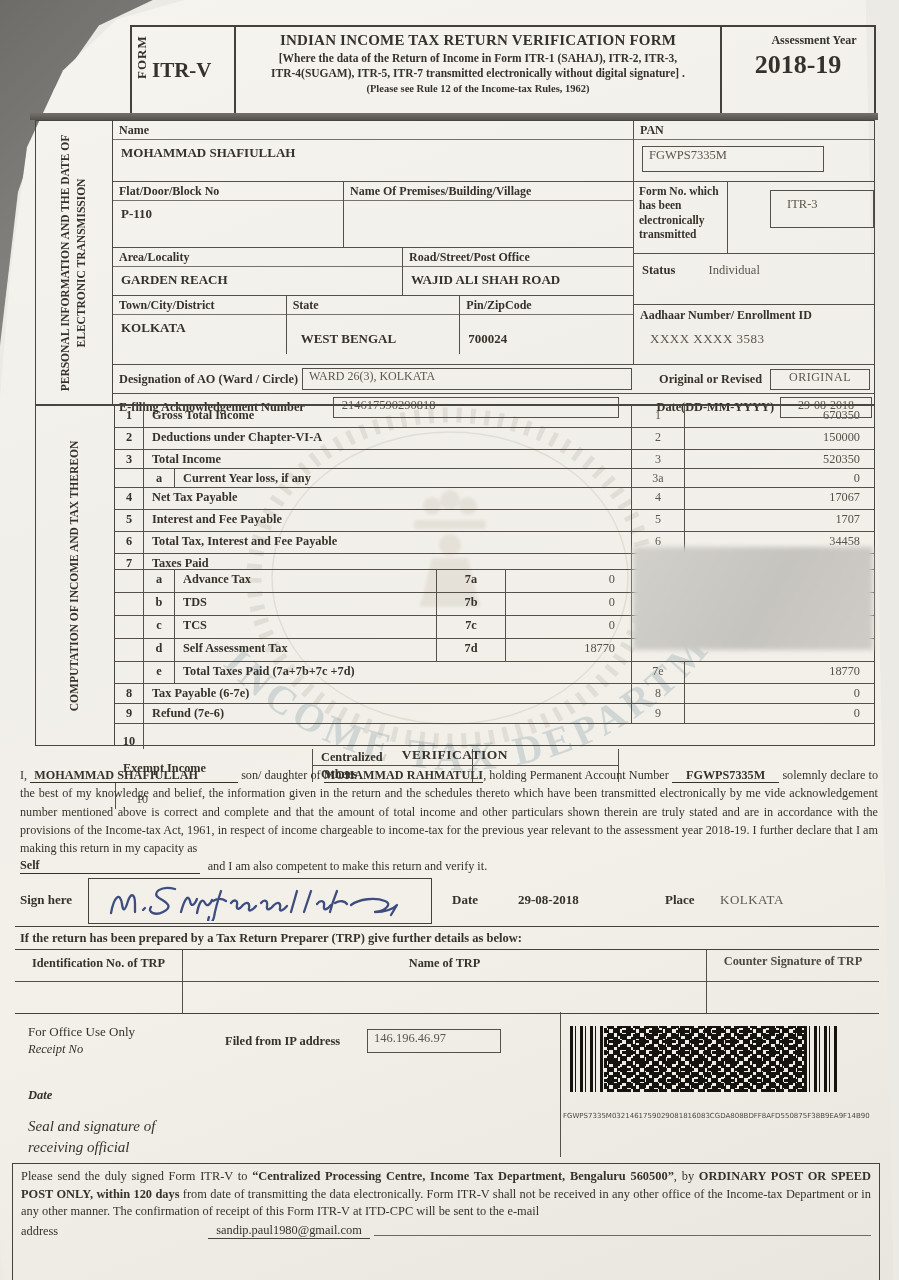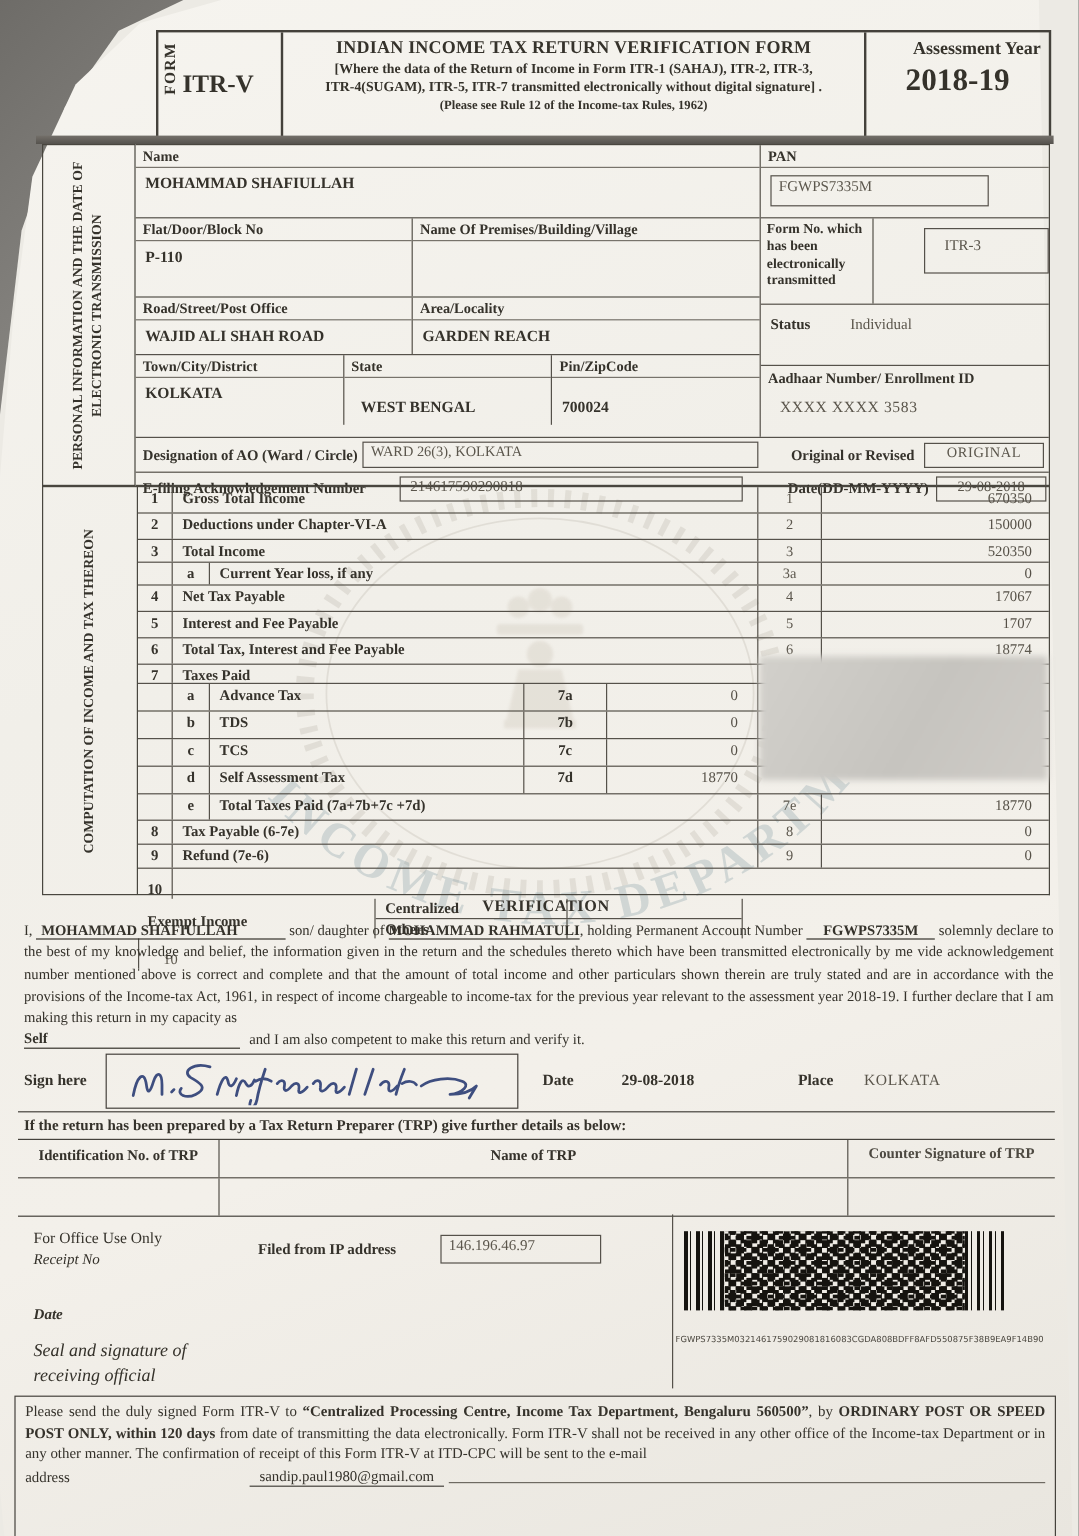--- a/index.html
+++ b/index.html
@@ -20,21 +20,21 @@
   
   .header{left:130px;top:25px;width:742px;height:87px;border:2px solid #44413b;display:flex;}
   .h-cell1{width:102px;border-right:2px solid #44413b;display:flex;align-items:center;}
   .form-vert{transform:rotate(-90deg);font-weight:bold;font-size:13px;letter-spacing:1px;width:16px;margin-left:2px;}
   .itrv{font-weight:bold;font-size:21px;margin-left:2px;}
   .h-cell2{flex:1;text-align:center;padding-top:5px;}
   .h-title{font-weight:bold;font-size:15px;letter-spacing:.2px;}
   .h-sub{font-weight:bold;font-size:11.5px;margin-top:3px;}
   .h-rule{font-weight:bold;font-size:10.5px;margin-top:4px;}
   .h-cell3{width:152px;border-left:2px solid #44413b;text-align:center;padding-top:6px;}
-  .ay-label{font-weight:bold;font-size:15px;padding-left:32px;}
+  .ay-label{font-weight:bold;font-size:12px;padding-left:32px;}
   .ay-val{font-weight:bold;font-size:26px;margin-top:2px;}
   .headerbar{left:30px;top:113px;width:848px;height:7px;background:linear-gradient(#74706a,#55524d);}
 
   
   .sec{display:flex;}
   .side{width:78px;border:1.6px solid #49463f;position:relative;overflow:visible;}
   .side-inner{position:absolute;left:50%;top:50%;transform:translate(-50%,-50%) rotate(-90deg);
     font-weight:bold;font-size:11.5px;line-height:1.35;text-align:center;white-space:normal;}
   .main-tab{flex:1;border:1.6px solid #49463f;border-left:none;position:relative;}
 
@@ -106,21 +106,21 @@
   .trp-drow{display:flex;height:31px;}
   .trp-c1{width:168px;border-right:1px solid #55514a;text-align:center;font-weight:bold;font-size:12.3px;padding-top:6px;box-sizing:border-box;}
   .trp-c2{flex:1;border-right:1px solid #55514a;text-align:center;font-weight:bold;font-size:12.3px;padding-top:6px;box-sizing:border-box;}
   .trp-c3{width:172px;text-align:center;font-weight:bold;font-size:12.3px;padding-top:4px;box-sizing:border-box;color:#4d4941;}
 
   
   .office{left:15px;top:1012px;width:864px;height:145px;}
   .office-div{position:absolute;left:545px;top:0;width:0;height:145px;border-left:1px solid #55514a;}
   .ofc-title{position:absolute;left:13px;top:12px;font-weight:normal;font-size:13px;}
   .ofc-receipt{position:absolute;left:13px;top:30px;font-style:italic;font-size:12.5px;}
-  .ofc-ip-label{position:absolute;left:200px;top:22px;font-weight:bold;font-size:12.5px;}
+  .ofc-ip-label{position:absolute;left:210px;top:22px;font-weight:bold;font-size:12.5px;}
   .ip-box{position:absolute;left:352px;top:17px;width:120px;height:20px;padding:1px 6px;font-size:12.5px;}
   .ofc-date{position:absolute;left:13px;top:76px;font-weight:bold;font-style:italic;font-size:12.5px;}
   .ofc-seal{position:absolute;left:13px;top:104px;font-style:italic;font-size:15px;line-height:1.4;}
   .barcode{position:absolute;left:555px;top:14px;width:268px;height:66px;display:flex;}
   .bc-left,.bc-right{width:34px;background:repeating-linear-gradient(90deg,#15130f 0 3px,transparent 3px 5px,#15130f 5px 6px,transparent 6px 10px);}
   .bc-mid{flex:1;background:
      repeating-conic-gradient(#15130f 0 25%,transparent 0 50%) 0 0/9px 7px,
      repeating-conic-gradient(#15130f 0 25%,transparent 0 50%) 3px 2px/13px 11px;}
   .bc-text{position:absolute;left:548px;top:100px;width:316px;font-family:"DejaVu Sans",sans-serif;font-size:7px;color:#4b473f;letter-spacing:0;}
 
@@ -199,27 +199,27 @@
               <div class="fcell" style="max-width:230px">
                 <div class="flabel">Flat/Door/Block No</div>
                 <div class="fval">P-110</div>
               </div>
               <div class="fcell">
                 <div class="flabel">Name Of Premises/Building/Village</div>
                 <div class="fval"></div>
               </div>
             </div>
             <div class="prow" style="height:47px">
+              <div class="fcell">
+                <div class="flabel">Area/Locality</div>
+                <div class="fval">GARDEN REACH</div>
+              </div>
               <div class="fcell" style="max-width:230px">
                 <div class="flabel">Road/Street/Post Office</div>
                 <div class="fval">WAJID ALI SHAH ROAD</div>
-              </div>
-              <div class="fcell">
-                <div class="flabel">Area/Locality</div>
-                <div class="fval">GARDEN REACH</div>
               </div>
             </div>
             <div class="prow" style="height:58px;border-bottom:none">
               <div class="fcell" style="max-width:230px">
                 <div class="flabel">Town/City/District</div>
                 <div class="fval">KOLKATA</div>
               </div>
               <div class="fcell" style="max-width:212px">
                 <div class="flabel">State</div>
                 <div class="fval" style="padding-top:16px;padding-left:14px">WEST BENGAL</div>
@@ -307,21 +307,21 @@
         <div class="crow" style="height:21px">
           <div class="c-no">5</div>
           <div class="c-label">Interest and Fee Payable</div>
           <div class="c-ref">5</div>
           <div class="c-val">1707</div>
         </div>
         <div class="crow" style="height:21px">
           <div class="c-no">6</div>
           <div class="c-label">Total Tax, Interest and Fee Payable</div>
           <div class="c-ref">6</div>
-          <div class="c-val">18774</div>
+          <div class="c-val">34458</div>
         </div>
         <div class="crow" style="height:15px">
           <div class="c-no">7</div>
           <div class="c-label">Taxes Paid</div>
           <div class="c-right-empty"></div>
         </div>
         <div class="crow" style="height:22px">
           <div class="c-no"></div>
           <div class="c-letter">a</div>
           <div class="c-label">Advance Tax</div>

